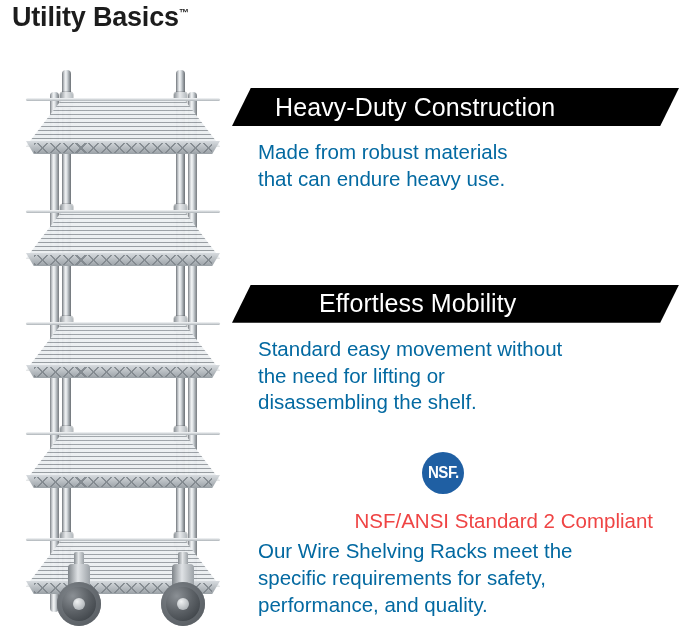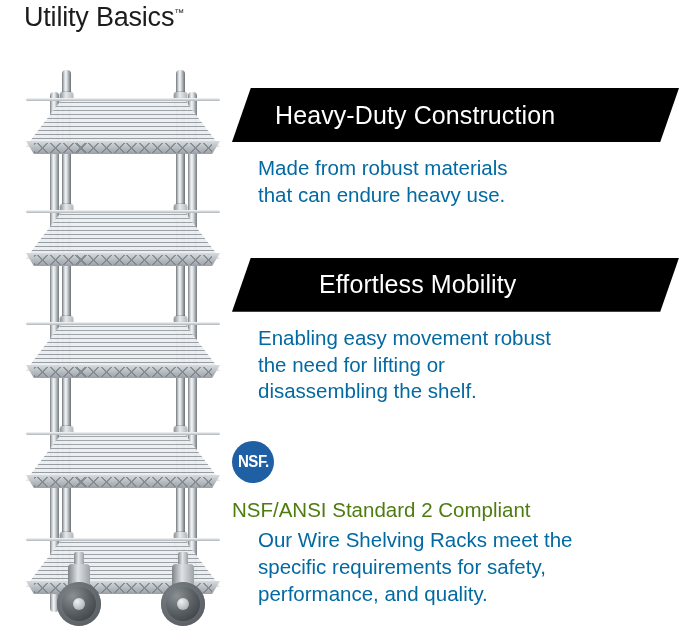--- a/index.html
+++ b/index.html
@@ -12,24 +12,24 @@
     height: 644px;
     font-family: "Liberation Sans", sans-serif;
     color: #1a1a1a;
     overflow: hidden;
     position: relative;
   }
 
   
   .brand {
     position: absolute;
-    left: 24px;
+    left: 12px;
     top: 2px;
     font-size: 27px;
-    font-weight: 400;
+    font-weight: 700;
     letter-spacing: -0.2px;
     color: #1c1c1c;
     white-space: nowrap;
   }
   .brand .tm {
     font-size: 10px;
     vertical-align: super;
     letter-spacing: 0;
   }
 
@@ -166,51 +166,52 @@
     position: absolute;
     left: 232px;
     top: 0;
     width: 447px;
     height: 644px;
   }
 
   
   .banner {
     position: relative;
-    height: 54px;
+    height: 38px;
     background: #000000;
     clip-path: polygon(4.2% 0%, 100% 0%, 95.8% 100%, 0% 100%);
     display: flex;
     align-items: center;
   }
   .banner .banner-label {
     color: #ffffff;
     font-size: 25px;
     font-weight: 400;
     letter-spacing: .1px;
     white-space: nowrap;
     margin-left: 43px;
   }
   .banner.b1 { margin-top: 88px; }
-  .banner.b2 { margin-top: 49px; }
+  .banner.b2 { margin-top: 92px; }
   .banner.b2 .banner-label { margin-left: 87px; }
 
   .para {
     margin: 13px 0 0 26px;
     font-size: 20.5px;
     line-height: 1.31;
     color: #0369a1;
     max-width: 400px;
     white-space: pre-line;
   }
 
   
   .nsf-wrap {
     margin-top: 36px;
     display: flex;
+    justify-content: center;
     padding-right: 25px;
   }
   .nsf-badge {
     width: 42px;
     height: 42px;
     border-radius: 50%;
     background: #1f5fa3;
     display: flex;
     align-items: center;
     justify-content: center;
@@ -219,25 +220,25 @@
     color: #ffffff;
     font-size: 16px;
     font-weight: 700;
     font-family: "Liberation Sans", sans-serif;
     letter-spacing: -.5px;
     transform: scaleX(.94);
   }
 
   .nsf-caption {
     margin: 14px 0 0 0;
-    text-align: left;
+    text-align: right;
     padding-right: 26px;
     font-size: 20.5px;
     line-height: 1.3;
-    color: #4d7c0f;
+    color: #ef4444;
   }
   .para.last { margin-top: 3px; }
 </style>
 </head>
 <body>
 
 <div class="brand">
   <span>Utility Basics</span><span class="tm">™</span>
 </div>
 
@@ -310,21 +311,21 @@
 
   <div class="banner b1">
     <span class="banner-label">Heavy-Duty Construction</span>
   </div>
   <p class="para">Made from robust materials
 that can endure heavy use.</p>
 
   <div class="banner b2">
     <span class="banner-label">Effortless Mobility</span>
   </div>
-  <p class="para">Enabling easy movement robust
+  <p class="para">Standard easy movement without
 the need for lifting or
 disassembling the shelf.</p>
 
   <div class="nsf-wrap">
     <div class="nsf-badge">
       <span class="nsf-text">NSF.</span>
     </div>
   </div>
   <p class="nsf-caption">NSF/ANSI Standard 2 Compliant</p>
   <p class="para last">Our Wire Shelving Racks meet the

